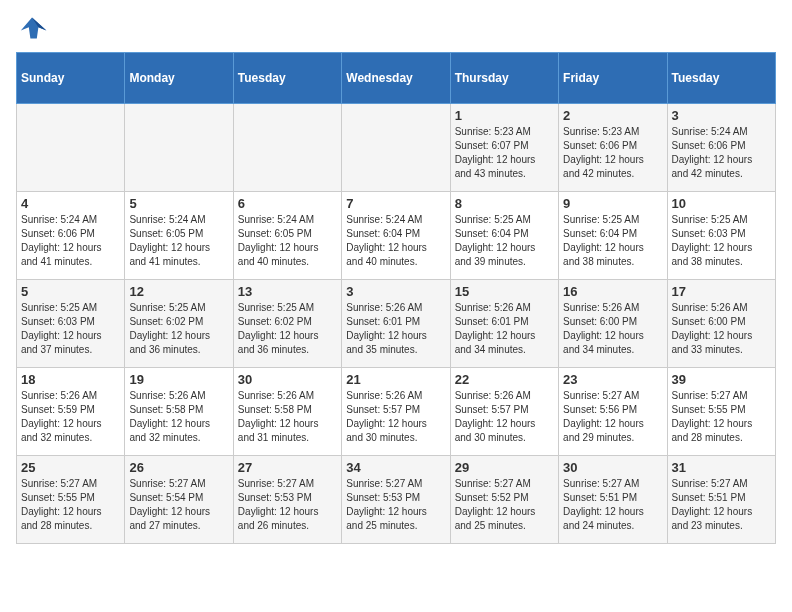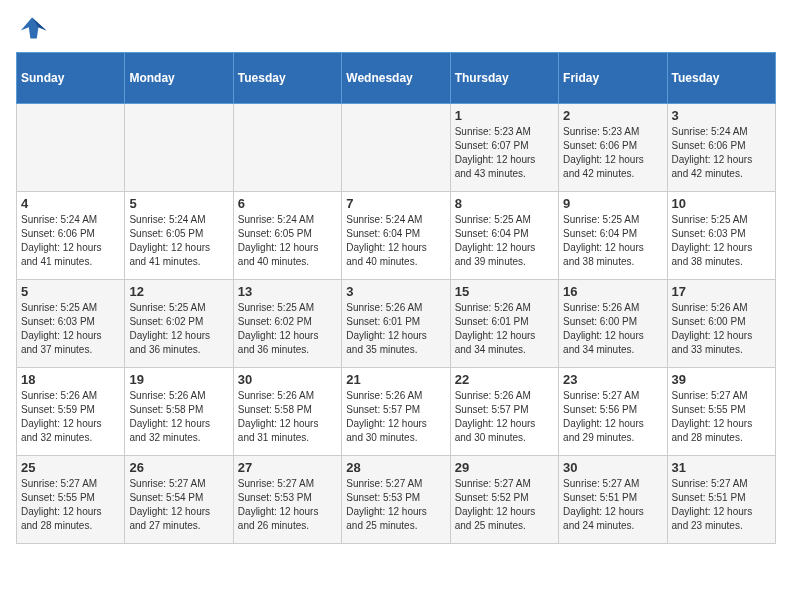--- a/index.html
+++ b/index.html
@@ -239,21 +239,21 @@
         </td>
         <td>
           <div class="day-number">26</div>
           <div class="day-info">Sunrise: 5:27 AM<br>Sunset: 5:54 PM<br>Daylight: 12 hours<br>and 27 minutes.</div>
         </td>
         <td>
           <div class="day-number">27</div>
           <div class="day-info">Sunrise: 5:27 AM<br>Sunset: 5:53 PM<br>Daylight: 12 hours<br>and 26 minutes.</div>
         </td>
         <td>
-          <div class="day-number">28</div>
+          <div class="day-number">34</div>
           <div class="day-info">Sunrise: 5:27 AM<br>Sunset: 5:53 PM<br>Daylight: 12 hours<br>and 25 minutes.</div>
         </td>
         <td>
           <div class="day-number">29</div>
           <div class="day-info">Sunrise: 5:27 AM<br>Sunset: 5:52 PM<br>Daylight: 12 hours<br>and 25 minutes.</div>
         </td>
         <td>
           <div class="day-number">30</div>
           <div class="day-info">Sunrise: 5:27 AM<br>Sunset: 5:51 PM<br>Daylight: 12 hours<br>and 24 minutes.</div>
         </td>

